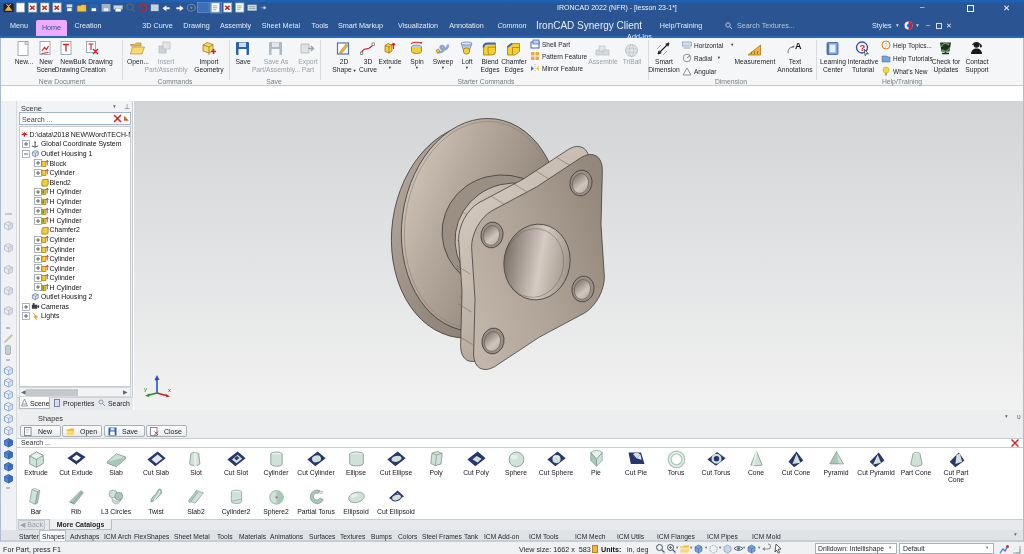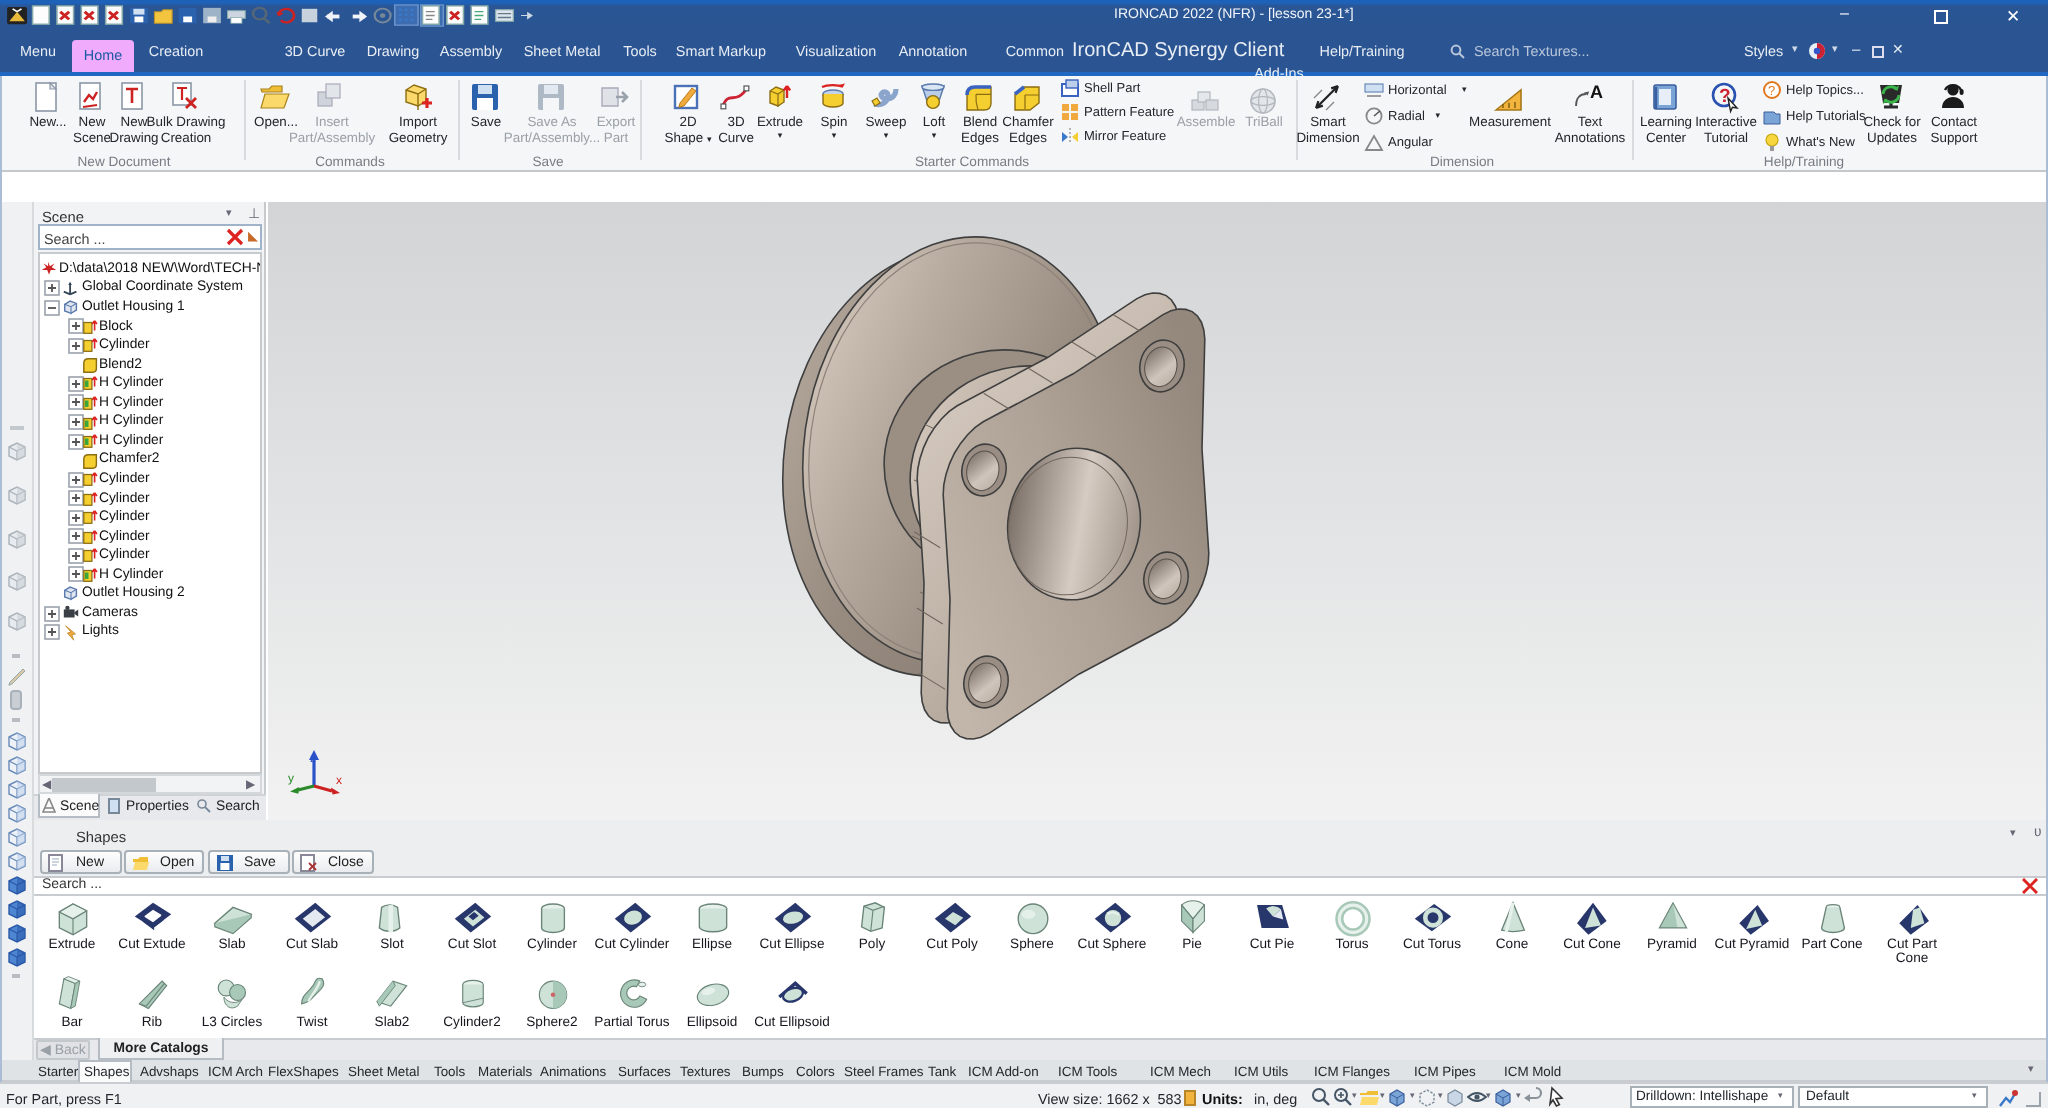--- a/index.html
+++ b/index.html
@@ -121,21 +121,21 @@
 <div class="a tx" style="left:73px;top:0px;width:30px;font-size:7.2px;color:#e8edf4;text-align:center;line-height:17px;">Creation</div>
 <div class="a tx" style="left:106px;top:0px;width:28px;font-size:7.2px;color:#e8edf4;text-align:center;line-height:17px;margin-top:40px;">Sketch</div>
 <div class="a tx" style="left:139px;top:0px;width:37px;font-size:7.2px;color:#e8edf4;text-align:center;line-height:17px;">3D Curve</div>
 <div class="a tx" style="left:181px;top:0px;width:31px;font-size:7.2px;color:#e8edf4;text-align:center;line-height:17px;">Drawing</div>
 <div class="a tx" style="left:217px;top:0px;width:37px;font-size:7.2px;color:#e8edf4;text-align:center;line-height:17px;">Assembly</div>
 <div class="a tx" style="left:259px;top:0px;width:44px;font-size:7.2px;color:#e8edf4;text-align:center;line-height:17px;">Sheet Metal</div>
 <div class="a tx" style="left:308px;top:0px;width:24px;font-size:7.2px;color:#e8edf4;text-align:center;line-height:17px;">Tools</div>
 <div class="a tx" style="left:337px;top:0px;width:47px;font-size:7.2px;color:#e8edf4;text-align:center;line-height:17px;">Smart Markup</div>
 <div class="a tx" style="left:395px;top:0px;width:46px;font-size:7.2px;color:#e8edf4;text-align:center;line-height:17px;">Visualization</div>
 <div class="a tx" style="left:446px;top:0px;width:41px;font-size:7.2px;color:#e8edf4;text-align:center;line-height:17px;">Annotation</div>
-<div class="a tx" style="left:492px;top:0px;width:40px;font-size:7.2px;color:#e8edf4;text-align:right;line-height:17px;">Common</div>
+<div class="a tx" style="left:492px;top:0px;width:40px;font-size:7.2px;color:#e8edf4;text-align:center;line-height:17px;font-style:italic;">Common</div>
 <div class="a tx" style="left:536px;top:0px;width:84px;font-size:10px;color:#e8edf4;text-align:center;line-height:17px;">IronCAD Synergy Client</div>
 <div class="a tx" style="left:624px;top:11px;width:31px;font-size:7.2px;color:#e8edf4;text-align:center;line-height:17px;">Add-Ins</div>
 <div class="a tx" style="left:658px;top:0px;width:46px;font-size:7.2px;color:#e8edf4;text-align:center;line-height:17px;">Help/Training</div>
 <svg class="a" width="8" height="8" style="left:725px;top:5px" viewBox="0 0 8 8">
         <circle cx="3" cy="3" r="2.2" fill="none" stroke="#b9c6da" stroke-width="1"></circle>
         <path d="M4.6 4.6L7 7" stroke="#b9c6da" stroke-width="1"></path>
       </svg>
 <div class="a tx" style="left:737px;top:0;font-size:7.2px;color:#b9c6da;line-height:17px;">Search Textures...</div>
 <div class="a tx" style="left:872px;top:0;font-size:7.2px;color:#e8edf4;line-height:17px;">Styles</div>
 <div class="a tx" style="left:896px;top:0;font-size:5.5px;color:#cdd8e8;line-height:17px;">▾</div>

